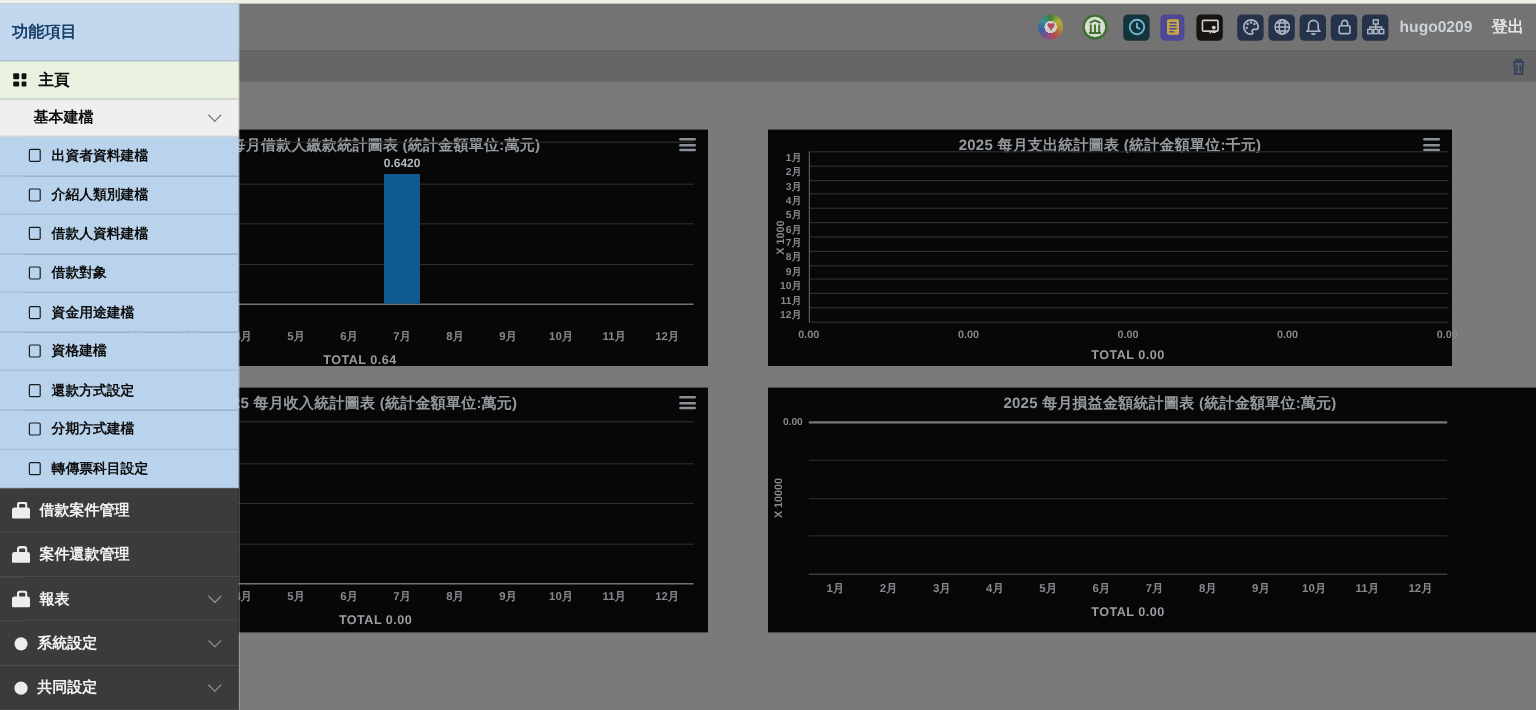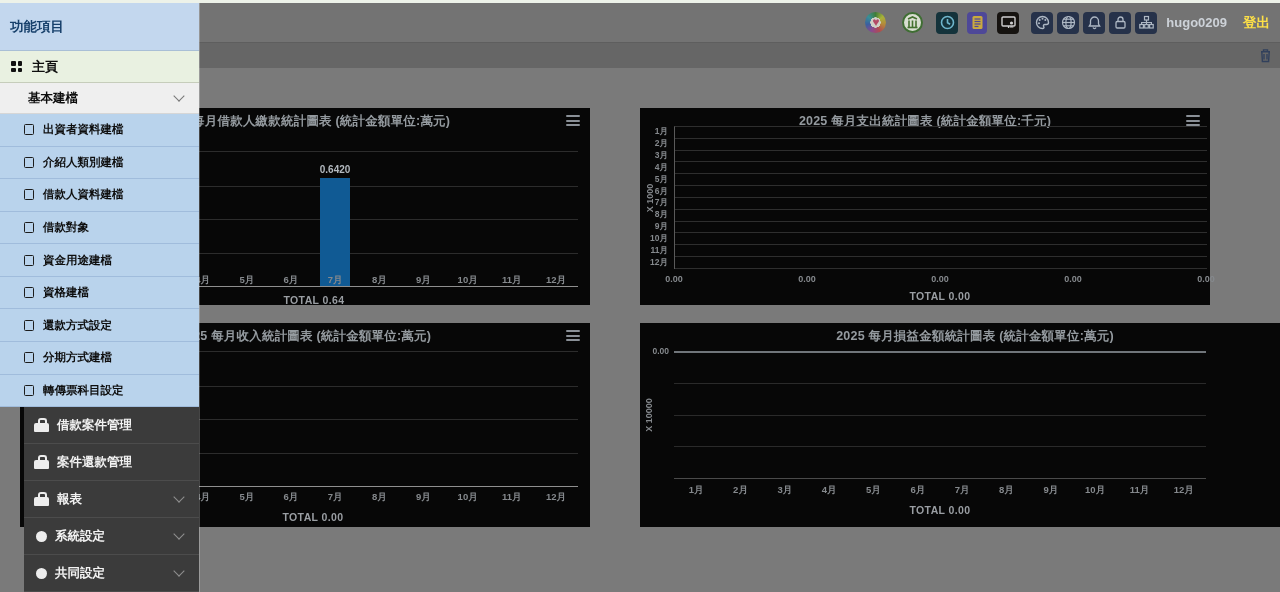--- a/index.html
+++ b/index.html
@@ -21,21 +21,21 @@
       conic-gradient(#3f7d3a,#a8b23a,#b4893a,#b04a52,#8a4a8f,#3a5fa0,#3a8f96,#3f7d3a);
     margin-right:16px;font-size:12px;color:#b34a66;line-height:21px;text-align:center;font-weight:bold;
   }
   .logo-green{background:#d9ded2;border:2px solid #3f6e33;box-sizing:border-box;margin-right:13px;}
   .sq{width:22px;height:22px;border-radius:4px;}
   .sq-teal{background:#14333b;margin-right:9px;}
   .sq-purple{background:#4e4898;margin-right:10px;width:20px;height:22px;}
   .sq-black{background:#161310;margin-right:12px;}
   .sq-navy{background:#26324a;margin-right:4px;}
   .nav-user{color:#cdd2d8;font-size:13px;font-weight:bold;margin-left:5px;margin-right:16px;}
-  .nav-logout{color:#fde047;font-size:13.5px;font-weight:bold;margin-right:2px;cursor:pointer;text-decoration:none;}
+  .nav-logout{color:#e5e5e5;font-size:13.5px;font-weight:bold;margin-right:2px;cursor:pointer;text-decoration:none;}
   
   .toolbar{position:absolute;left:0;top:42px;width:1280px;height:26px;background:#666666;border-top:1px solid #5e5e5e;
            display:flex;align-items:center;justify-content:flex-end;padding-right:8px;box-sizing:border-box;z-index:4;}
   
   .panel{position:absolute;background:#070707;color:#9aa0a6;}
   .panel-title{position:absolute;top:5px;left:0;right:0;text-align:center;
                font-size:12.5px;font-weight:bold;color:#949a9f;letter-spacing:.2px;white-space:nowrap;}
   .burger{position:absolute;right:10px;top:7px;width:14px;height:11px;display:flex;flex-direction:column;justify-content:space-between;cursor:pointer;}
   .burger i{display:block;height:2px;background:#8a9097;border-radius:1px;}
   .plot{position:absolute;border-bottom:1px solid #8e8e8e;border-top:1px solid #2c2c2c;}
@@ -71,21 +71,21 @@
   .sb-group{height:30px;background:#efefef;display:flex;align-items:center;padding-left:28px;
             border-bottom:1px solid #d6d6d6;position:relative;cursor:pointer;}
   .sb-group span{font-size:12.5px;font-weight:bold;color:#0d0d0d;}
   .chev{width:7px;height:7px;border-right:1.7px solid #777;border-bottom:1.7px solid #777;
         transform:rotate(45deg);position:absolute;right:16px;top:9px;}
   .sb-subs{height:293px;display:flex;flex-direction:column;}
   .sb-sub{flex:1;background:#b9d3ec;border-bottom:1px solid #a0bcdc;display:flex;align-items:center;
           padding-left:24px;cursor:pointer;}
   .sub-ic{width:8px;height:9px;border:1.5px solid #1c1c1c;border-radius:1.5px;margin-right:9px;flex:none;}
   .sb-sub span{font-size:11.5px;font-weight:bold;color:#0e0e0e;white-space:nowrap;}
-  .sb-darks{flex:1;display:flex;flex-direction:column;padding-left:24px;}
+  .sb-darks{flex:1;display:flex;flex-direction:column;}
   .sb-dark{flex:1;background:#3b3b3b;border-bottom:1px solid #4c4c4c;display:flex;align-items:center;
            padding-left:10px;position:relative;cursor:pointer;}
   .sb-dark span.lbl{font-size:12.5px;font-weight:bold;color:#f2f2f2;margin-left:8px;white-space:nowrap;}
   .dk-chev{border-color:#909090;top:12px;}
   .brief{width:15px;height:15px;position:relative;flex:none;}
   .brief .body{position:absolute;left:0;right:0;bottom:1px;height:9px;background:#ededed;border-radius:2px 2px 1px 1px;}
   .brief .hand{position:absolute;left:4px;top:0;width:5px;height:5px;border:2px solid #ededed;border-bottom:none;border-radius:3px 3px 0 0;}
   .ball{width:11px;height:11px;border-radius:50%;background:#ededed;margin-left:2px;flex:none;}
   svg{display:block;}
 </style>
@@ -192,42 +192,42 @@
   </span>
 </div>
 
 <div class="panel" style="left:20px;top:108px;width:570px;height:197px;">
   <div class="panel-title">2025 每月借款人繳款統計圖表 (統計金額單位:萬元)</div>
   <span class="burger">
       <i></i>
       <i></i>
       <i></i>
     </span>
-  <div class="plot" style="left:28px;top:43px;width:530px;height:134px;text-decoration:underline;">
+  <div class="plot" style="left:28px;top:10px;width:530px;height:134px;text-decoration:underline;">
     <div class="gline" style="top:25%;"></div>
     <div class="gline" style="top:50%;"></div>
     <div class="gline" style="top:75%;"></div>
   <div class="vbar" style="left: calc(54.1667% - 15px); height: 107.535px; background: rgb(16, 90, 148);"></div>
       <div class="vbar-label" style="left: 54.1667%; bottom: 110.535px;">0.6420</div>
     </div>
   <div class="months" style="left:28px;top:166px;width:530px;">
       <span>1月</span>
       <span>2月</span>
       <span>3月</span>
       <span>4月</span>
       <span>5月</span>
       <span>6月</span>
       <span>7月</span>
       <span>8月</span>
       <span>9月</span>
       <span>10月</span>
       <span>11月</span>
       <span>12月</span>
     </div>
-  <div class="total" style="left:29px;top:186px;width:530px;">TOTAL 0.64</div>
+  <div class="total" style="left:15px;top:186px;width:530px;">TOTAL 0.64</div>
 </div>
 
 <div class="panel" style="left:640px;top:108px;width:570px;height:197px;">
   <div class="panel-title">2025 每月支出統計圖表 (統計金額單位:千元)</div>
   <span class="burger">
       <i></i>
       <i></i>
       <i></i>
     </span>
   <div class="hplot" style="left:34px;top:18px;width:532px;height:142px;">

